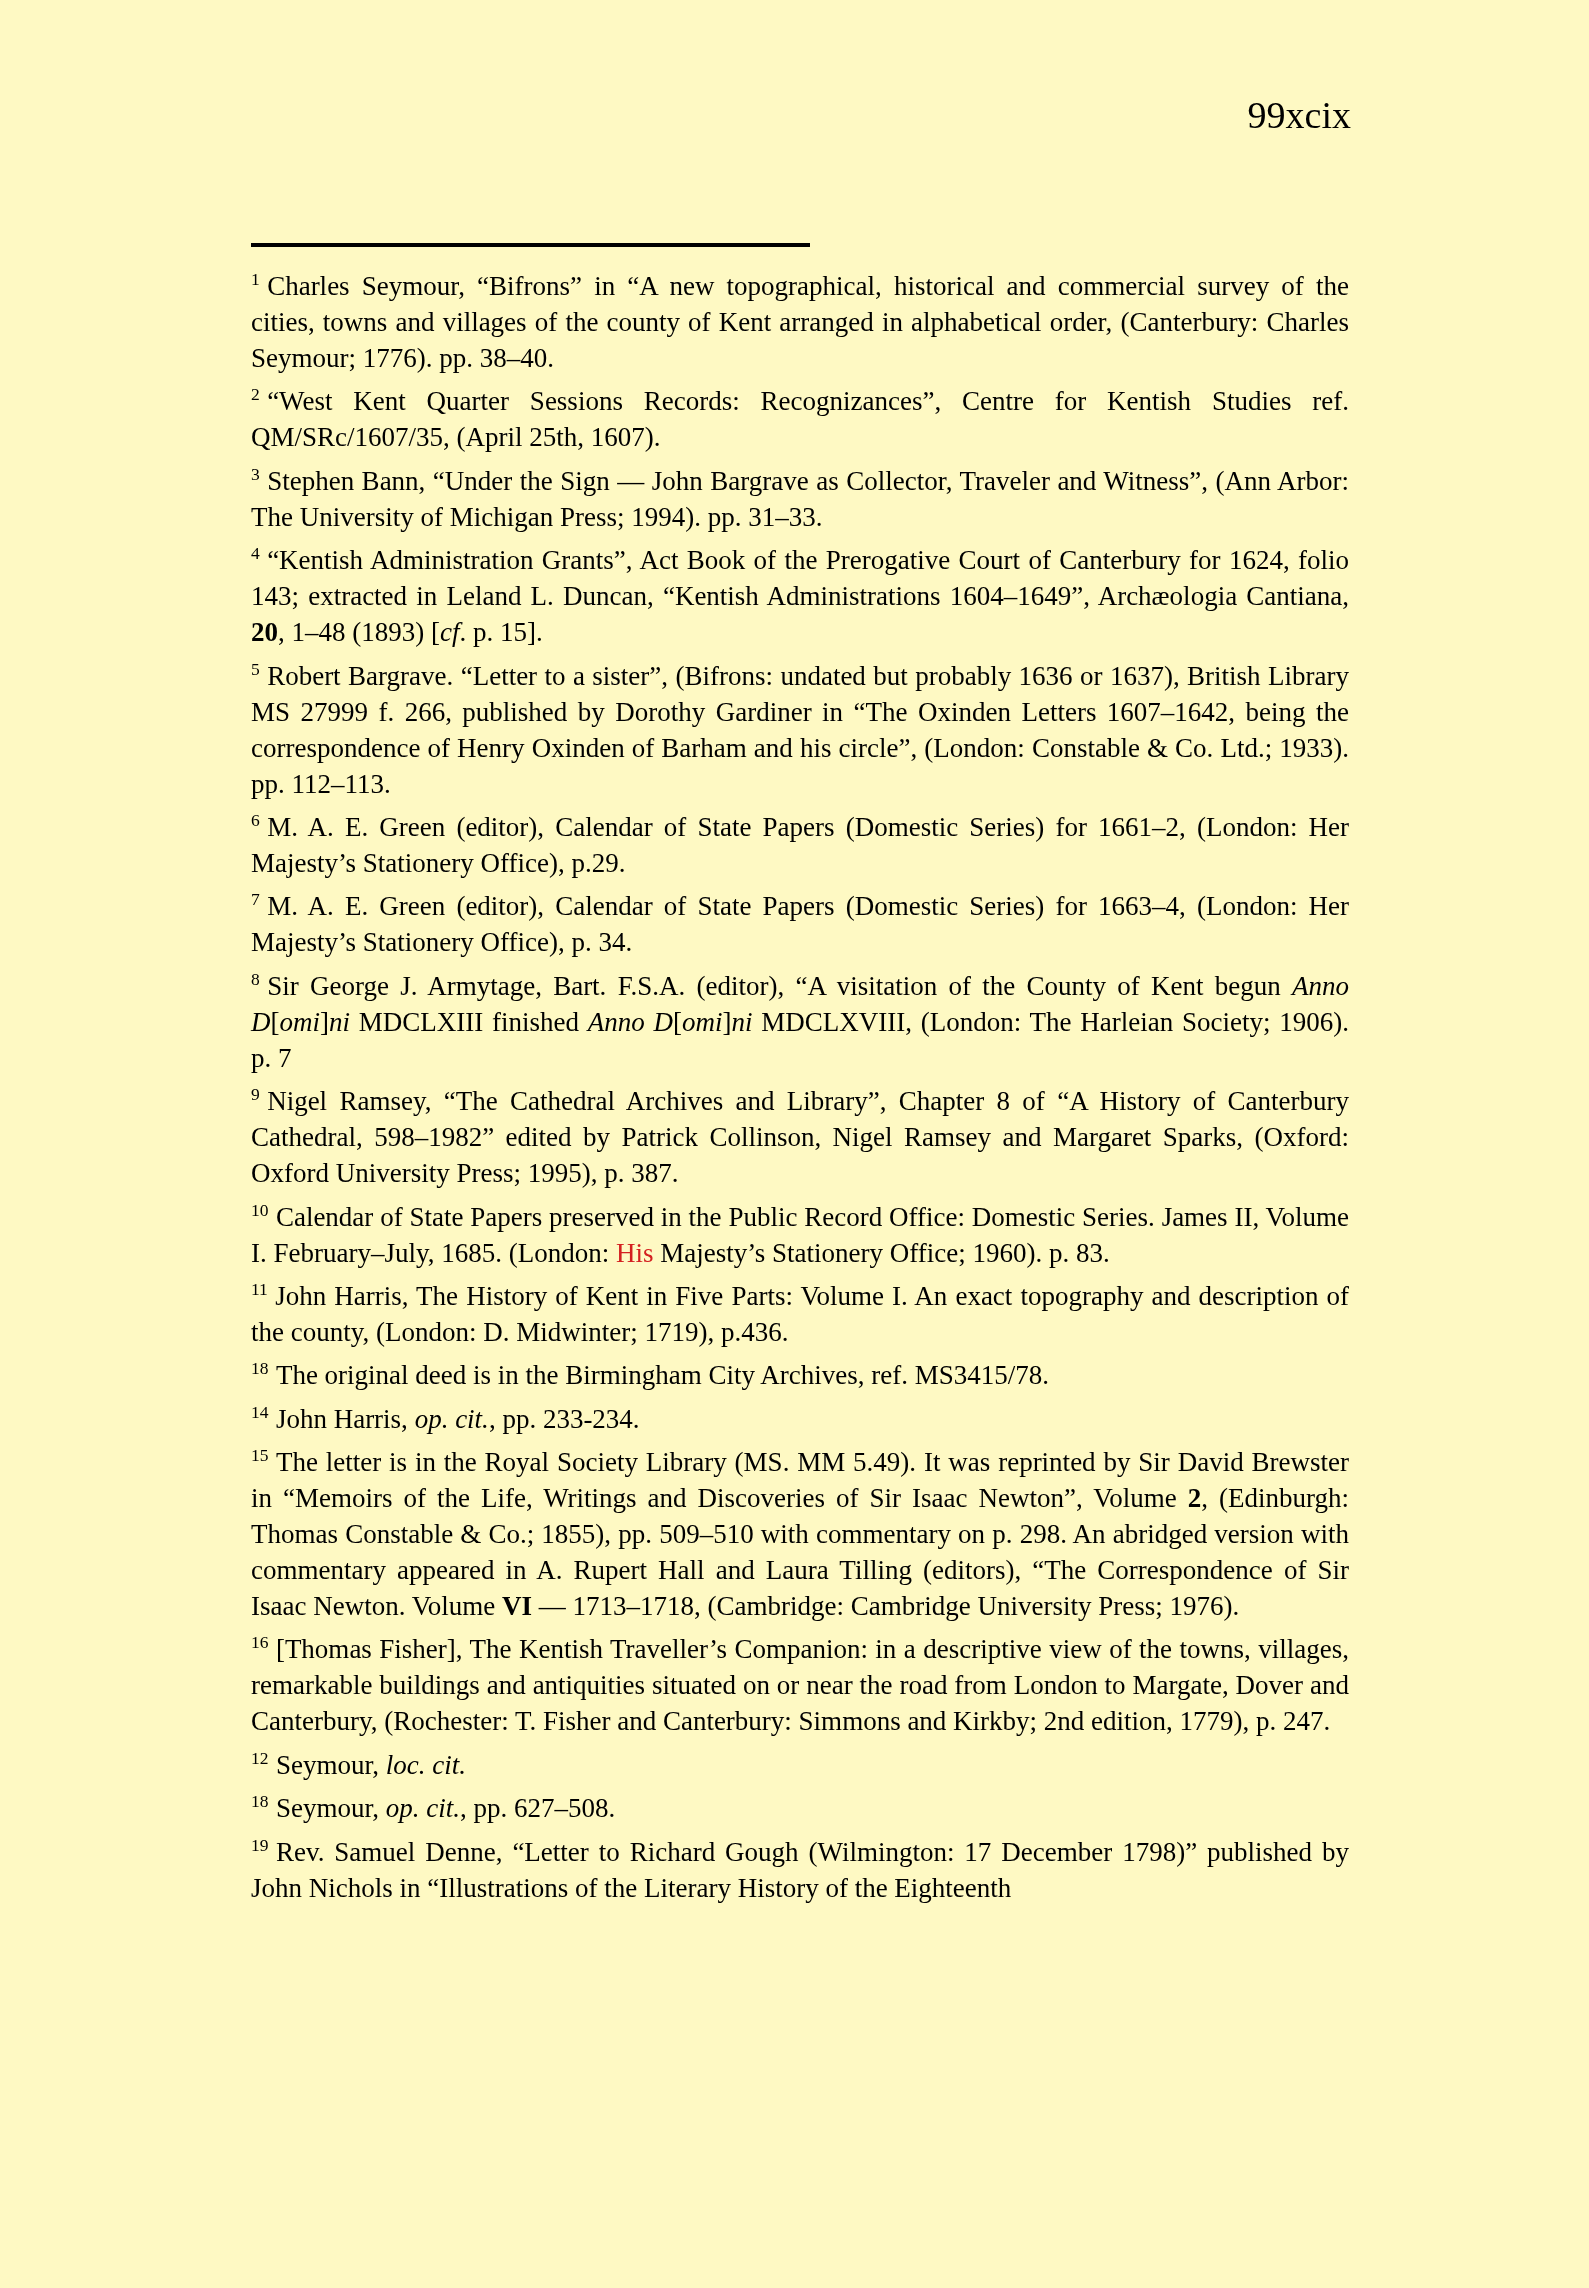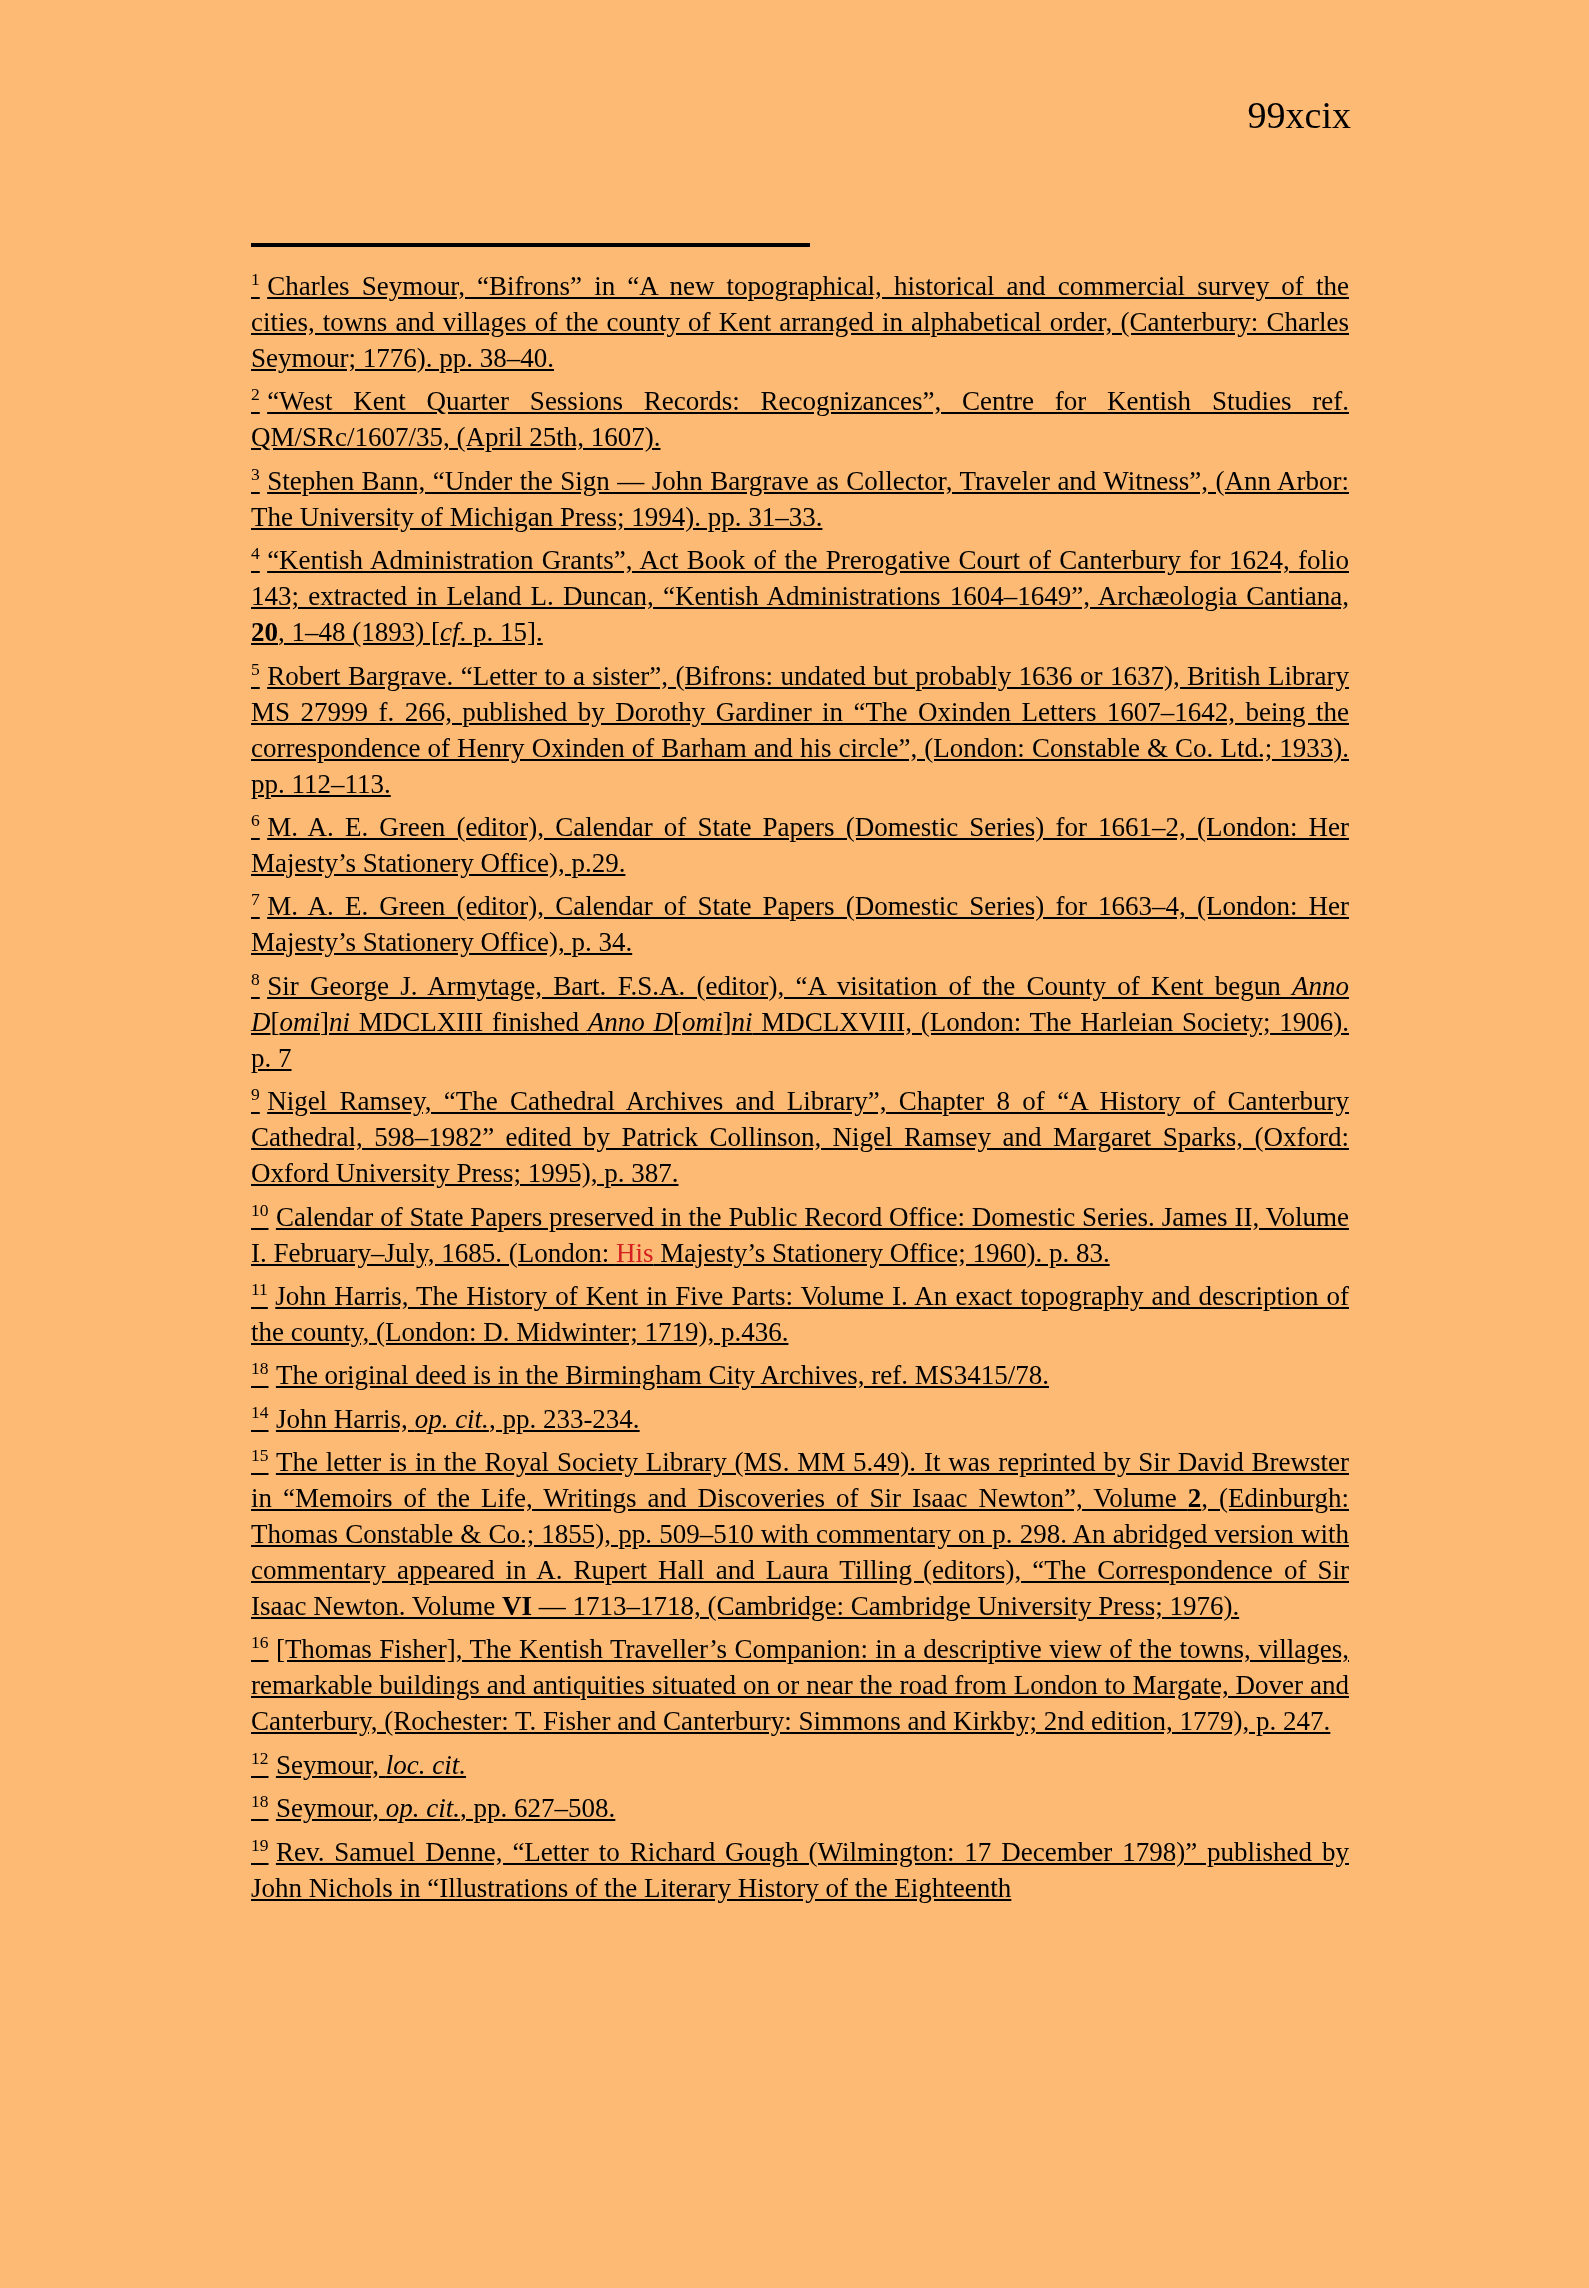--- a/index.html
+++ b/index.html
@@ -1,32 +1,32 @@
 <!DOCTYPE html>
 <html style="font-size:14.8px"><head>
 <meta charset="utf-8">
 <style>
   html, body { margin: 0; padding: 0; background: #ffffff; }
   body { width: 1589px; height: 2289px; position: relative; overflow: hidden; }
   .page {
     position: absolute; left: 0; top: 0; width: 1589px; height: 2289px;
-    background: #fdba74; color: #000000;
+    background: #fef9c3; color: #000000;
     font-family: "Liberation Serif", "DejaVu Serif", serif;
   }
   .page-number {
     position: absolute; right: 238px; top: 96px;
     font-size: 38px; line-height: 1; letter-spacing: 0px;
   }
   .rule {
     position: absolute; left: 251px; top: 243px; width: 559px; height: 3.7px;
     background: #000000;
   }
   .footnotes {
     position: absolute; left: 251px; top: 268px; width: 1098px;
-    font-size: 27px; line-height: 36px; text-decoration: underline;
+    font-size: 27px; line-height: 36px;
   }
   .fn {
     text-align: justify; margin: 0 0 7.4px 0;
   }
   .fn sup {
     font-size: 17.5px; line-height: 0; vertical-align: 10px; margin-right: 7.4px;
   }
   .fn i { font-style: italic; }
   .fn b { font-weight: bold; }
   .red { color: #d42020; }

